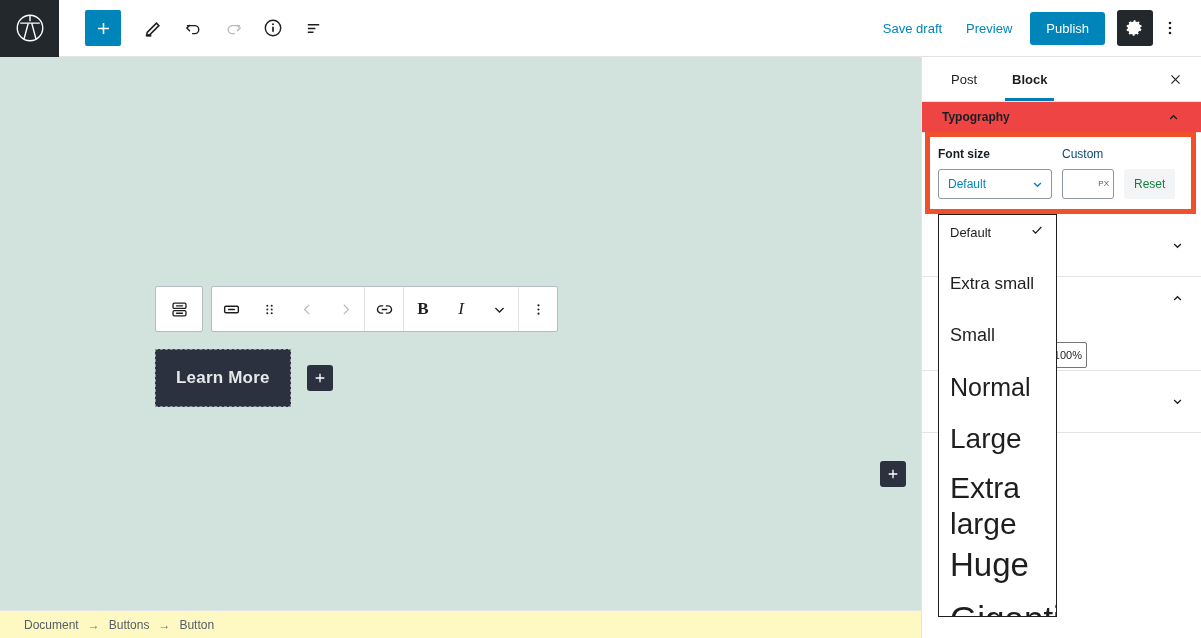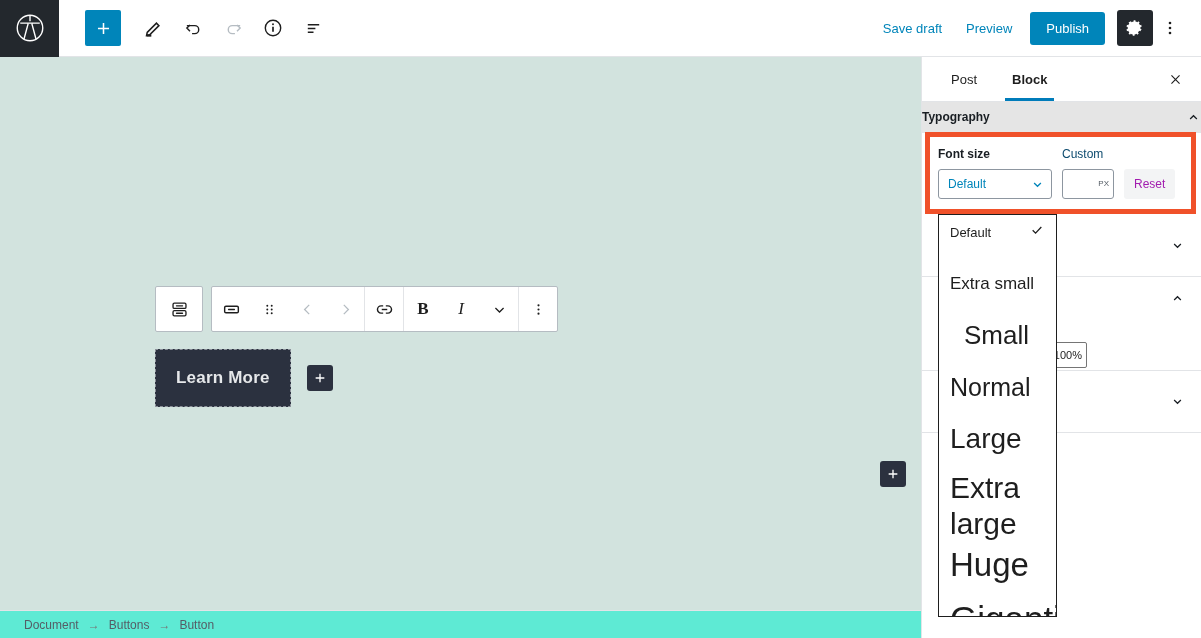--- a/index.html
+++ b/index.html
@@ -54,21 +54,21 @@
     display: flex; align-items: center; justify-content: center; cursor: pointer; color: #1e1e1e;
   }
 
   
   .canvas {
     position: absolute; top: 57px; left: 0; width: 921px; height: 553px;
     background: #d2e3de;
   }
   .footer-bar {
     position: absolute; top: 610px; left: 0; width: 921px; height: 28px;
-    background: #5eead4; border-top: 1px solid #e2e4e7;
+    background: #fef9c3; border-top: 1px solid #e2e4e7;
     display: flex; align-items: center; padding-left: 24px;
   }
   .breadcrumb { font-size: 12px; color: #555d66; display: flex; align-items: center; gap: 9px; }
   .bc-sep { color: #767676; font-size: 12px; }
 
   
   .block-toolbar { position: absolute; top: 286px; left: 155px; display: flex; align-items: flex-start; gap: 8px; }
   .tb-group {
     background: #fff; border: 1px solid #b5bcc2; border-radius: 2px;
     display: flex; align-items: center; height: 46px;
@@ -116,22 +116,22 @@
   .sb-tab.active { font-weight: bold; }
   .sb-tab.active::after {
     content: ""; position: absolute; left: 6px; right: 6px; bottom: 0; height: 3px; background: #007cba;
   }
   .sb-close {
     margin-left: auto; margin-right: 10px; width: 32px; height: 32px;
     display: flex; align-items: center; justify-content: center;
     background: transparent; border: none; cursor: pointer; color: #1e1e1e;
   }
   .panel-head {
-    height: 31px; display: flex; align-items: center; padding: 0 0;
-    border-bottom: 1px solid #e2e4e7; cursor: pointer; background: #e5e5e5;
+    height: 31px; display: flex; align-items: center; padding: 0 20px;
+    border-bottom: 1px solid #e2e4e7; cursor: pointer; background: #ef4444;
   }
   .panel-title { font-size: 12px; font-weight: bold; color: #191e23; }
   .panel-chev { margin-left: auto; color: #191e23; display: flex; }
 
   .panel-body { padding: 14px 16px 16px 16px; }
   .fs-row { display: flex; align-items: flex-end; gap: 10px; }
   .fs-col-label { font-size: 12px; font-weight: bold; color: #191e23; margin-bottom: 8px; display: block; }
   .fs-col-label.muted { font-weight: normal; color: #0c4a6e; }
   .fs-select-wrap { position: relative; width: 114px; }
   .fs-select {
@@ -146,21 +146,21 @@
     background: #fff; font-size: 12px; font-family: "Liberation Sans", sans-serif;
     padding-right: 16px; text-align: right; color: #1e1e1e;
   }
   .fs-num-wrap { position: relative; }
   .fs-px {
     position: absolute; right: 5px; top: 10px; font-size: 8px; color: #555d66;
     pointer-events: none; text-transform: uppercase;
   }
   .fs-reset {
     height: 30px; padding: 0 10px; border: none; border-radius: 3px;
-    background: #f3f4f5; color: #a21caf; font-size: 12px;
+    background: #f3f4f5; color: #15803d; font-size: 12px;
     font-family: "Liberation Sans", sans-serif; cursor: default; text-align: right;
   }
 
   
   .highlight-box {
     position: absolute; left: 925px; top: 132px; width: 271px; height: 82px;
     border: 5px solid #f0512a; pointer-events: none; z-index: 40;
   }
 
   
@@ -430,21 +430,21 @@
   <div class="fs-dropdown">
       <div class="fs-opt" style="position: absolute; left: 0px; right: 0px; top: 7px; font-size: 13px; line-height: 19px;">
         <span class="fs-opt-label">Default</span>
         <span class="chk"><svg width="16" height="16" viewBox="0 0 20 20" stroke="#1e1e1e" stroke-width="1.6" fill="none">
             <path d="M4.6 10.4 8.2 14 15.4 6.2"></path>
           </svg></span>
       </div>
       <div class="fs-opt" style="position: absolute; left: 0px; right: 0px; top: 57px; font-size: 17px; line-height: 23px;">
         <span class="fs-opt-label">Extra small</span>
       </div>
-      <div class="fs-opt" style="position: absolute; left: 0px; right: 16px; top: 107px; font-size: 26px; line-height: 27px; justify-content: flex-end;">
+      <div class="fs-opt" style="position: absolute; left: 0px; right: 16px; top: 107px; font-size: 18px; line-height: 27px;">
         <span class="fs-opt-label">Small</span>
       </div>
       <div class="fs-opt" style="position: absolute; left: 0px; right: 0px; top: 157px; font-size: 25px; line-height: 31px;">
         <span class="fs-opt-label">Normal</span>
       </div>
       <div class="fs-opt" style="position: absolute; left: 0px; right: 0px; top: 207px; font-size: 28px; line-height: 34px;">
         <span class="fs-opt-label">Large</span>
       </div>
       <div class="fs-opt" style="position: absolute; left: 0px; right: 0px; top: 255px; font-size: 30px; line-height: 36px;">
         <span class="fs-opt-label" style="white-space: normal; width: 72px;">Extra large</span>

